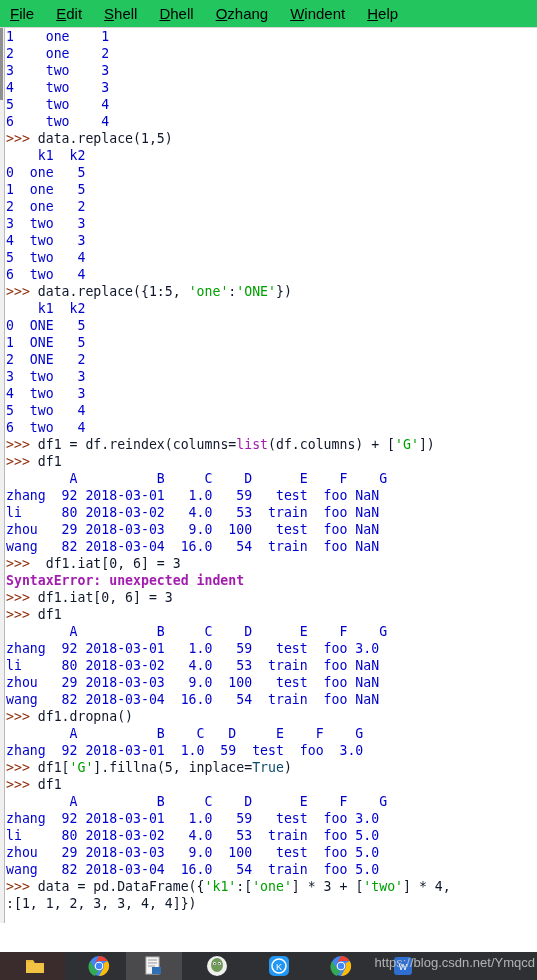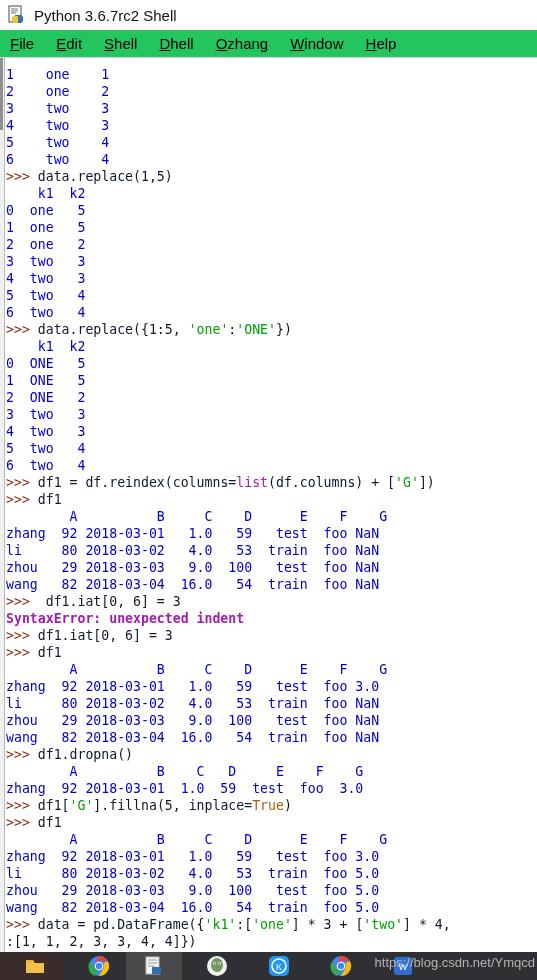--- a/index.html
+++ b/index.html
@@ -19,64 +19,51 @@
   .menubar{height:27px;display:flex;align-items:center;padding-left:10px;background:#22c55e;border-bottom:1px solid #d6d6d6;}
   .menu-item{font-family:"Liberation Sans",sans-serif;font-size:15px;color:#000;margin-right:22px;white-space:nowrap;cursor:default;}
   .menu-item .mn{text-decoration:underline;}
 
   
   .textwrap{position:relative;height:895px;background:#fff;}
   .leftrail{position:absolute;left:0;top:0;width:4px;height:100%;background:#f0f0f0;border-right:1px solid #b9b9b9;}
   .leftrail:after{content:"";position:absolute;left:0;top:0;width:3px;height:72px;background:#8f8f8f;}
   .code{position:absolute;left:6px;top:0;right:0;bottom:0;
         font-family:"DejaVu Sans Mono",monospace;
-        font-size:13.2px;line-height:17px;white-space:pre;margin-top:8px;}
+        font-size:13.2px;line-height:17px;white-space:pre;}
   .line{height:17px;white-space:pre;}
   .out{color:#0000cd;}
   .pmt{color:#8b2500;}
   .src{color:#0f172a;}
   .str{color:#00a000;}
   .bltn{color:#a21caf;}
-  .kw{color:#a16207;}
+  .kw{color:#0c4a6e;}
   .err{color:#a21caf;font-weight:bold;}
 
   
   .taskbar{position:absolute;left:0;top:952px;width:537px;height:28px;background:#2f3033;overflow:hidden;}
   .tb-left{position:absolute;left:0;top:0;width:65px;height:28px;background:#3a2b2d;}
   .tb-mid{position:absolute;left:126px;top:0;width:56px;height:28px;background:#4a4a4c;}
   .tb-icon{position:absolute;top:3px;width:22px;height:22px;}
   .watermark{position:absolute;right:2px;top:3px;font-family:"Liberation Sans",sans-serif;
              font-size:13px;color:#c9c9c9;opacity:.85;white-space:nowrap;}
 </style>
 </head>
 <body>
 
 <div class="window">
 
-  <div class="titlebar">
-    <span class="title-icon">
-      <svg width="20" height="20" viewBox="0 0 20 20">
-        <rect x="2" y="1" width="12" height="16" fill="#ffffff" stroke="#4a4a4a" stroke-width="1"></rect>
-        <line x1="4" y1="4" x2="11" y2="4" stroke="#777" stroke-width="1"></line>
-        <line x1="4" y1="6" x2="11" y2="6" stroke="#777" stroke-width="1"></line>
-        <line x1="4" y1="8" x2="9" y2="8" stroke="#777" stroke-width="1"></line>
-        <path d="M8 10 h5 a3 3 0 0 1 3 3 v2 a3 3 0 0 1 -3 3 h-3 a2 2 0 0 1 -2 -2 z" fill="#3b6fa8"></path>
-        <path d="M11 18 h-3 a3 3 0 0 1 -3 -3 v-2 a2 2 0 0 1 2 -2 h4 z" fill="#f0c23a"></path>
-      </svg>
-    </span>
-    <span class="title-text">Python 3.6.7rc2 Shell</span>
-  </div>
 
   <div class="menubar">
     <span class="menu-item"><span class="mn">F</span><span>ile</span></span>
     <span class="menu-item"><span class="mn">E</span><span>dit</span></span>
     <span class="menu-item"><span class="mn">S</span><span>hell</span></span>
     <span class="menu-item"><span class="mn">D</span><span>hell</span></span>
     <span class="menu-item"><span class="mn">O</span><span>zhang</span></span>
-    <span class="menu-item"><span class="mn">W</span><span>indow</span></span>
+    <span class="menu-item"><span class="mn">W</span><span>indent</span></span>
     <span class="menu-item"><span class="mn">H</span><span>elp</span></span>
   </div>
 
   <div class="textwrap">
     <div class="leftrail"></div>
     <div class="code" id="code-root"><div class="line"><span class="out">1    one    1</span></div><div class="line"><span class="out">2    one    2</span></div><div class="line"><span class="out">3    two    3</span></div><div class="line"><span class="out">4    two    3</span></div><div class="line"><span class="out">5    two    4</span></div><div class="line"><span class="out">6    two    4</span></div><div class="line"><span class="pmt">&gt;&gt;&gt; </span><span class="src">data.replace(1,5)</span></div><div class="line"><span class="out">    k1  k2</span></div><div class="line"><span class="out">0  one   5</span></div><div class="line"><span class="out">1  one   5</span></div><div class="line"><span class="out">2  one   2</span></div><div class="line"><span class="out">3  two   3</span></div><div class="line"><span class="out">4  two   3</span></div><div class="line"><span class="out">5  two   4</span></div><div class="line"><span class="out">6  two   4</span></div><div class="line"><span class="pmt">&gt;&gt;&gt; </span><span class="src">data.replace({1:5, </span><span class="str">'one'</span><span class="src">:</span><span class="str">'ONE'</span><span class="src">})</span></div><div class="line"><span class="out">    k1  k2</span></div><div class="line"><span class="out">0  ONE   5</span></div><div class="line"><span class="out">1  ONE   5</span></div><div class="line"><span class="out">2  ONE   2</span></div><div class="line"><span class="out">3  two   3</span></div><div class="line"><span class="out">4  two   3</span></div><div class="line"><span class="out">5  two   4</span></div><div class="line"><span class="out">6  two   4</span></div><div class="line"><span class="pmt">&gt;&gt;&gt; </span><span class="src">df1 = df.reindex(columns=</span><span class="bltn">list</span><span class="src">(df.columns) + [</span><span class="str">'G'</span><span class="src">])</span></div><div class="line"><span class="pmt">&gt;&gt;&gt; </span><span class="src">df1</span></div><div class="line"><span class="out">        A          B     C    D      E    F    G</span></div><div class="line"><span class="out">zhang  92 2018-03-01   1.0   59   test  foo NaN</span></div><div class="line"><span class="out">li     80 2018-03-02   4.0   53  train  foo NaN</span></div><div class="line"><span class="out">zhou   29 2018-03-03   9.0  100   test  foo NaN</span></div><div class="line"><span class="out">wang   82 2018-03-04  16.0   54  train  foo NaN</span></div><div class="line"><span class="pmt">&gt;&gt;&gt; </span><span class="src"> df1.iat[0, 6] = 3</span></div><div class="line"><span class="err">SyntaxError: unexpected indent</span></div><div class="line"><span class="pmt">&gt;&gt;&gt; </span><span class="src">df1.iat[0, 6] = 3</span></div><div class="line"><span class="pmt">&gt;&gt;&gt; </span><span class="src">df1</span></div><div class="line"><span class="out">        A          B     C    D      E    F    G</span></div><div class="line"><span class="out">zhang  92 2018-03-01   1.0   59   test  foo 3.0</span></div><div class="line"><span class="out">li     80 2018-03-02   4.0   53  train  foo NaN</span></div><div class="line"><span class="out">zhou   29 2018-03-03   9.0  100   test  foo NaN</span></div><div class="line"><span class="out">wang   82 2018-03-04  16.0   54  train  foo NaN</span></div><div class="line"><span class="pmt">&gt;&gt;&gt; </span><span class="src">df1.dropna()</span></div><div class="line"><span class="out">        A          B    C   D     E    F    G</span></div><div class="line"><span class="out">zhang  92 2018-03-01  1.0  59  test  foo  3.0</span></div><div class="line"><span class="pmt">&gt;&gt;&gt; </span><span class="src">df1[</span><span class="str">'G'</span><span class="src">].fillna(5, inplace=</span><span class="kw">True</span><span class="src">)</span></div><div class="line"><span class="pmt">&gt;&gt;&gt; </span><span class="src">df1</span></div><div class="line"><span class="out">        A          B     C    D      E    F    G</span></div><div class="line"><span class="out">zhang  92 2018-03-01   1.0   59   test  foo 3.0</span></div><div class="line"><span class="out">li     80 2018-03-02   4.0   53  train  foo 5.0</span></div><div class="line"><span class="out">zhou   29 2018-03-03   9.0  100   test  foo 5.0</span></div><div class="line"><span class="out">wang   82 2018-03-04  16.0   54  train  foo 5.0</span></div><div class="line"><span class="pmt">&gt;&gt;&gt; </span><span class="src">data = pd.DataFrame({</span><span class="str">'k1'</span><span class="src">:[</span><span class="str">'one'</span><span class="src">] * 3 + [</span><span class="str">'two'</span><span class="src">] * 4,</span></div><div class="line"><span class="src">:[1, 1, 2, 3, 3, 4, 4]})</span></div></div>
   </div>
 </div>
 
 <div class="taskbar">

